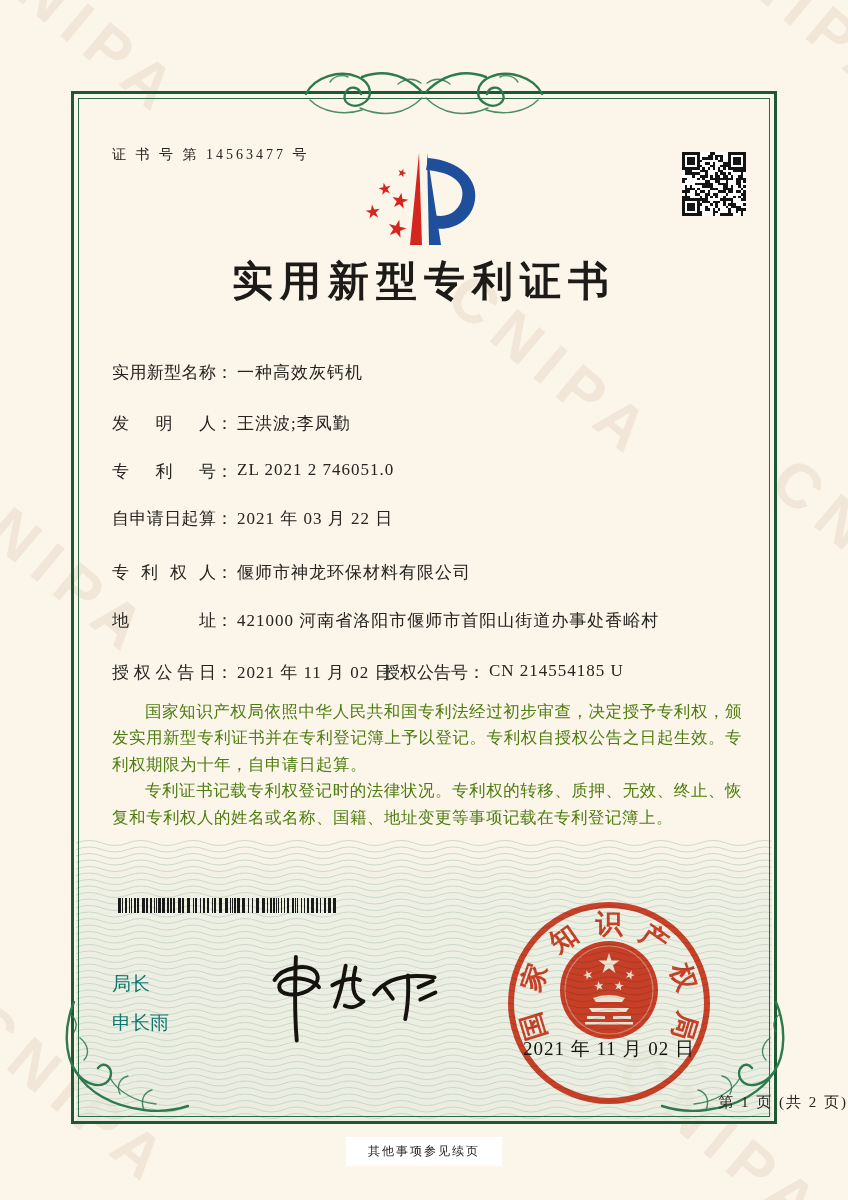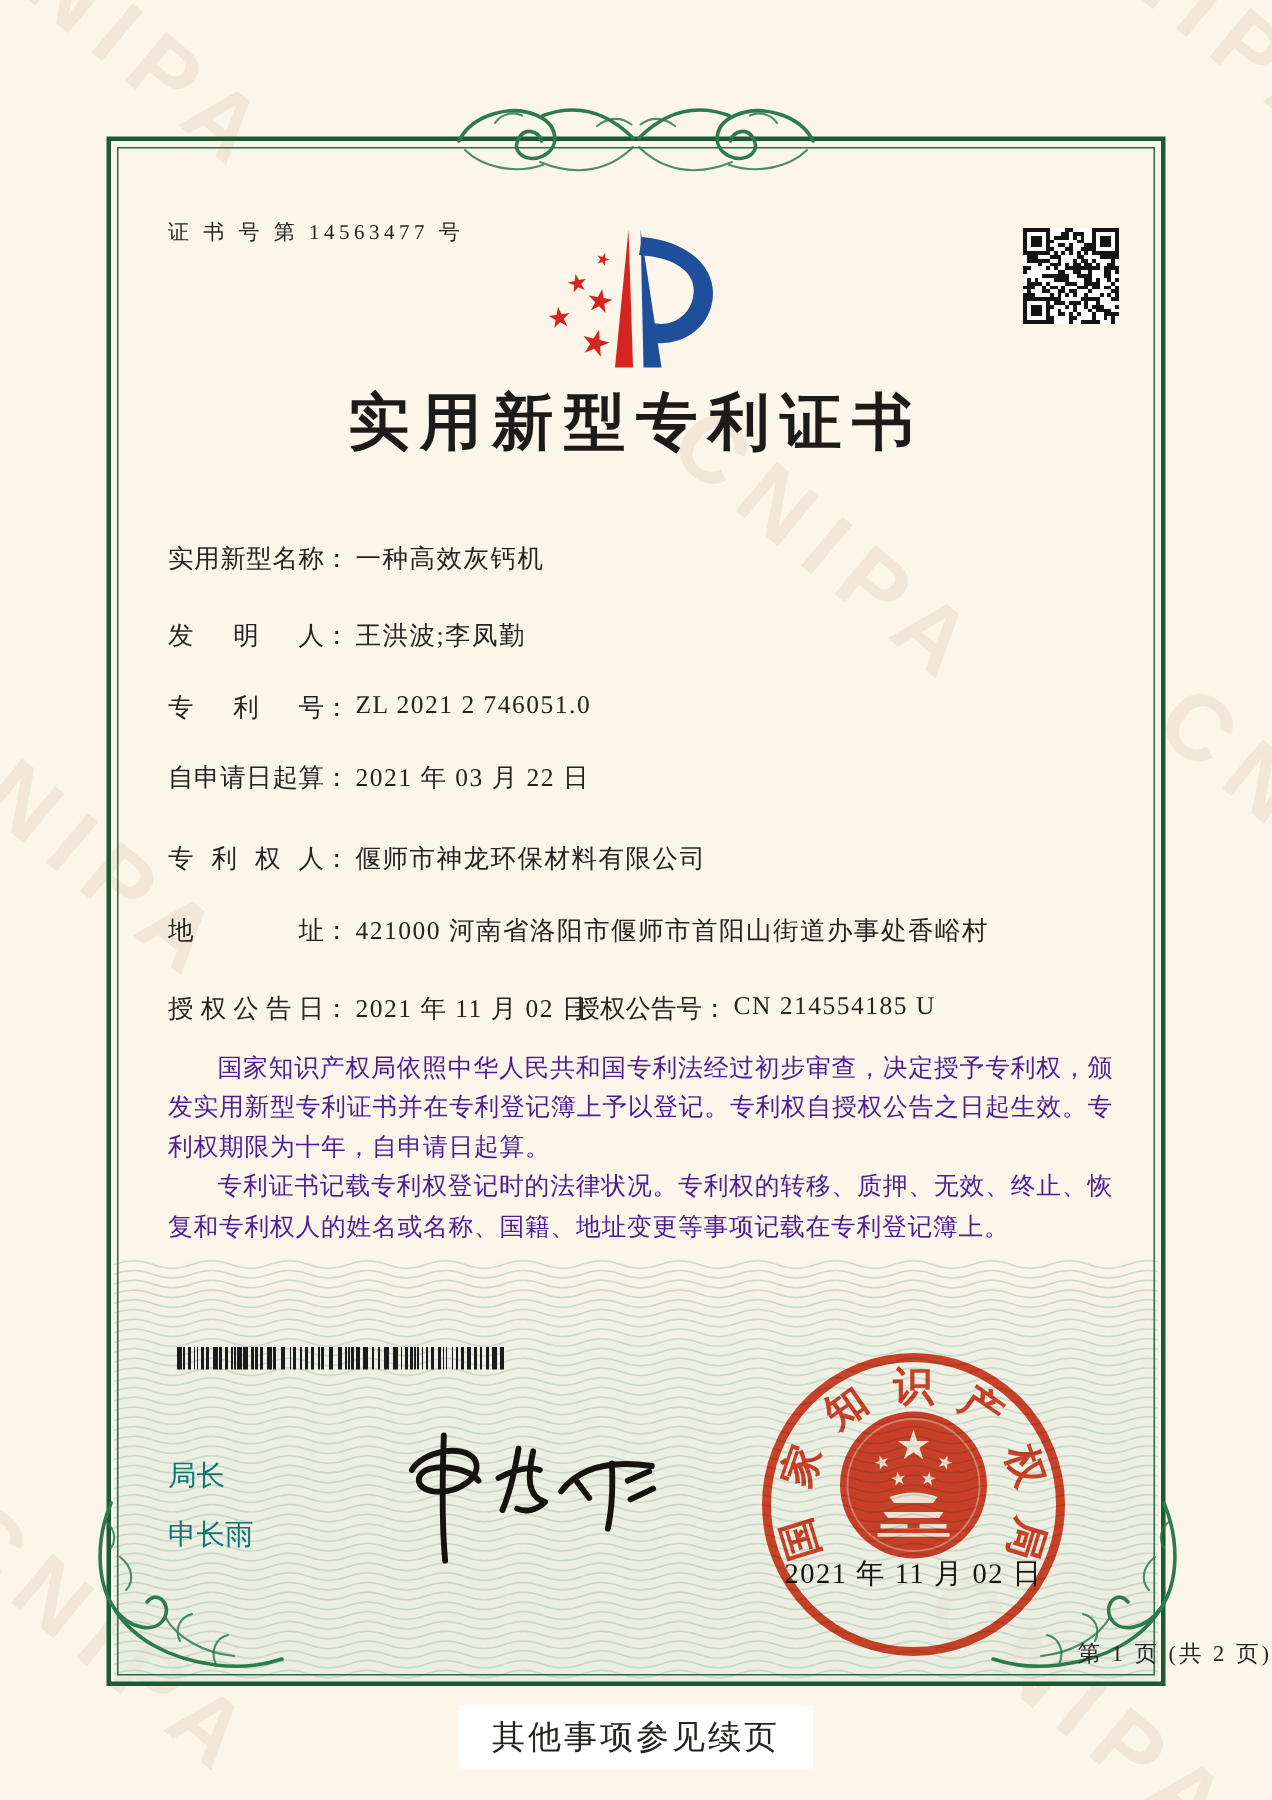--- a/index.html
+++ b/index.html
@@ -33,21 +33,21 @@
          font-size:41px;font-weight:bold;letter-spacing:7px;z-index:2;color:#1d1b18;}
   
   .row{position:absolute;left:112px;font-size:17px;z-index:2;white-space:nowrap;}
   .flabel{display:inline-block;width:104px;text-align:justify;text-align-last:justify;vertical-align:top;}
   .colon{display:inline-block;vertical-align:top;}
   .colon::before{content:"：";}
   .fvalue{display:inline-block;vertical-align:top;margin-left:4px;letter-spacing:1px;}
   .grant-group{position:absolute;left:271px;top:0;white-space:nowrap;}
   
   .body-text{position:absolute;left:112px;width:630px;top:699px;font-size:16.5px;line-height:1.6;
-             z-index:2;text-align:justify;color:#4c1d95;letter-spacing:.5px;}
+             z-index:2;text-align:justify;color:#4d7c0f;letter-spacing:.5px;}
   .body-text p{margin:0;text-indent:2em;}
   
   .barcode{position:absolute;left:118px;top:898px;width:218px;height:15px;z-index:2;}
   .barcode svg{display:block;fill:#1a1a1a;shape-rendering:crispEdges;}
   
   .signer{position:absolute;left:112px;top:971px;z-index:2;
           font-family:"Liberation Sans","DejaVu Sans",sans-serif;font-size:19px;color:#0f766e;}
   .signer div{margin-bottom:13px;}
   .sig{position:absolute;left:242px;top:948px;z-index:2;}
   .sig path{fill:none;stroke:#16130f;stroke-width:4.4;stroke-linecap:round;stroke-linejoin:round;}
@@ -56,21 +56,21 @@
   .seal-ring{position:absolute;inset:0;border:6px solid #d53b20;border-radius:50%;}
   .seal-char{position:absolute;left:50%;top:50%;width:30px;height:30px;margin:-15px 0 0 -15px;
              color:#d53b20;font-size:27px;font-weight:bold;text-align:center;line-height:30px;}
   .emblem{position:absolute;left:51px;top:34px;}
   .seal-date{position:absolute;left:508px;width:202px;top:1036px;text-align:center;
              font-size:19px;letter-spacing:1px;z-index:4;color:#17140f;}
   
   .page-footer{position:absolute;left:0;right:0;top:1093px;text-align:right;font-size:15px;
                letter-spacing:2px;z-index:2;}
   .cont-note{position:absolute;left:50%;transform:translateX(-50%);top:1137px;background:#ffffff;
-             padding:6px 22px;font-size:22px;letter-spacing:2px;z-index:2;white-space:nowrap;}
+             padding:6px 22px;font-size:12px;letter-spacing:2px;z-index:2;white-space:nowrap;}
 </style>
 </head>
 <body>
 
 <div class="page">
 
   <div class="wm" style="left:-45px;top:-12px;">CNIPA</div>
   <div class="wm" style="left:678px;top:-28px;">CNIPA</div>
   <div class="wm" style="left:428px;top:330px;">CNIPA</div>
   <div class="wm" style="left:-75px;top:528px;">CNIPA</div>

